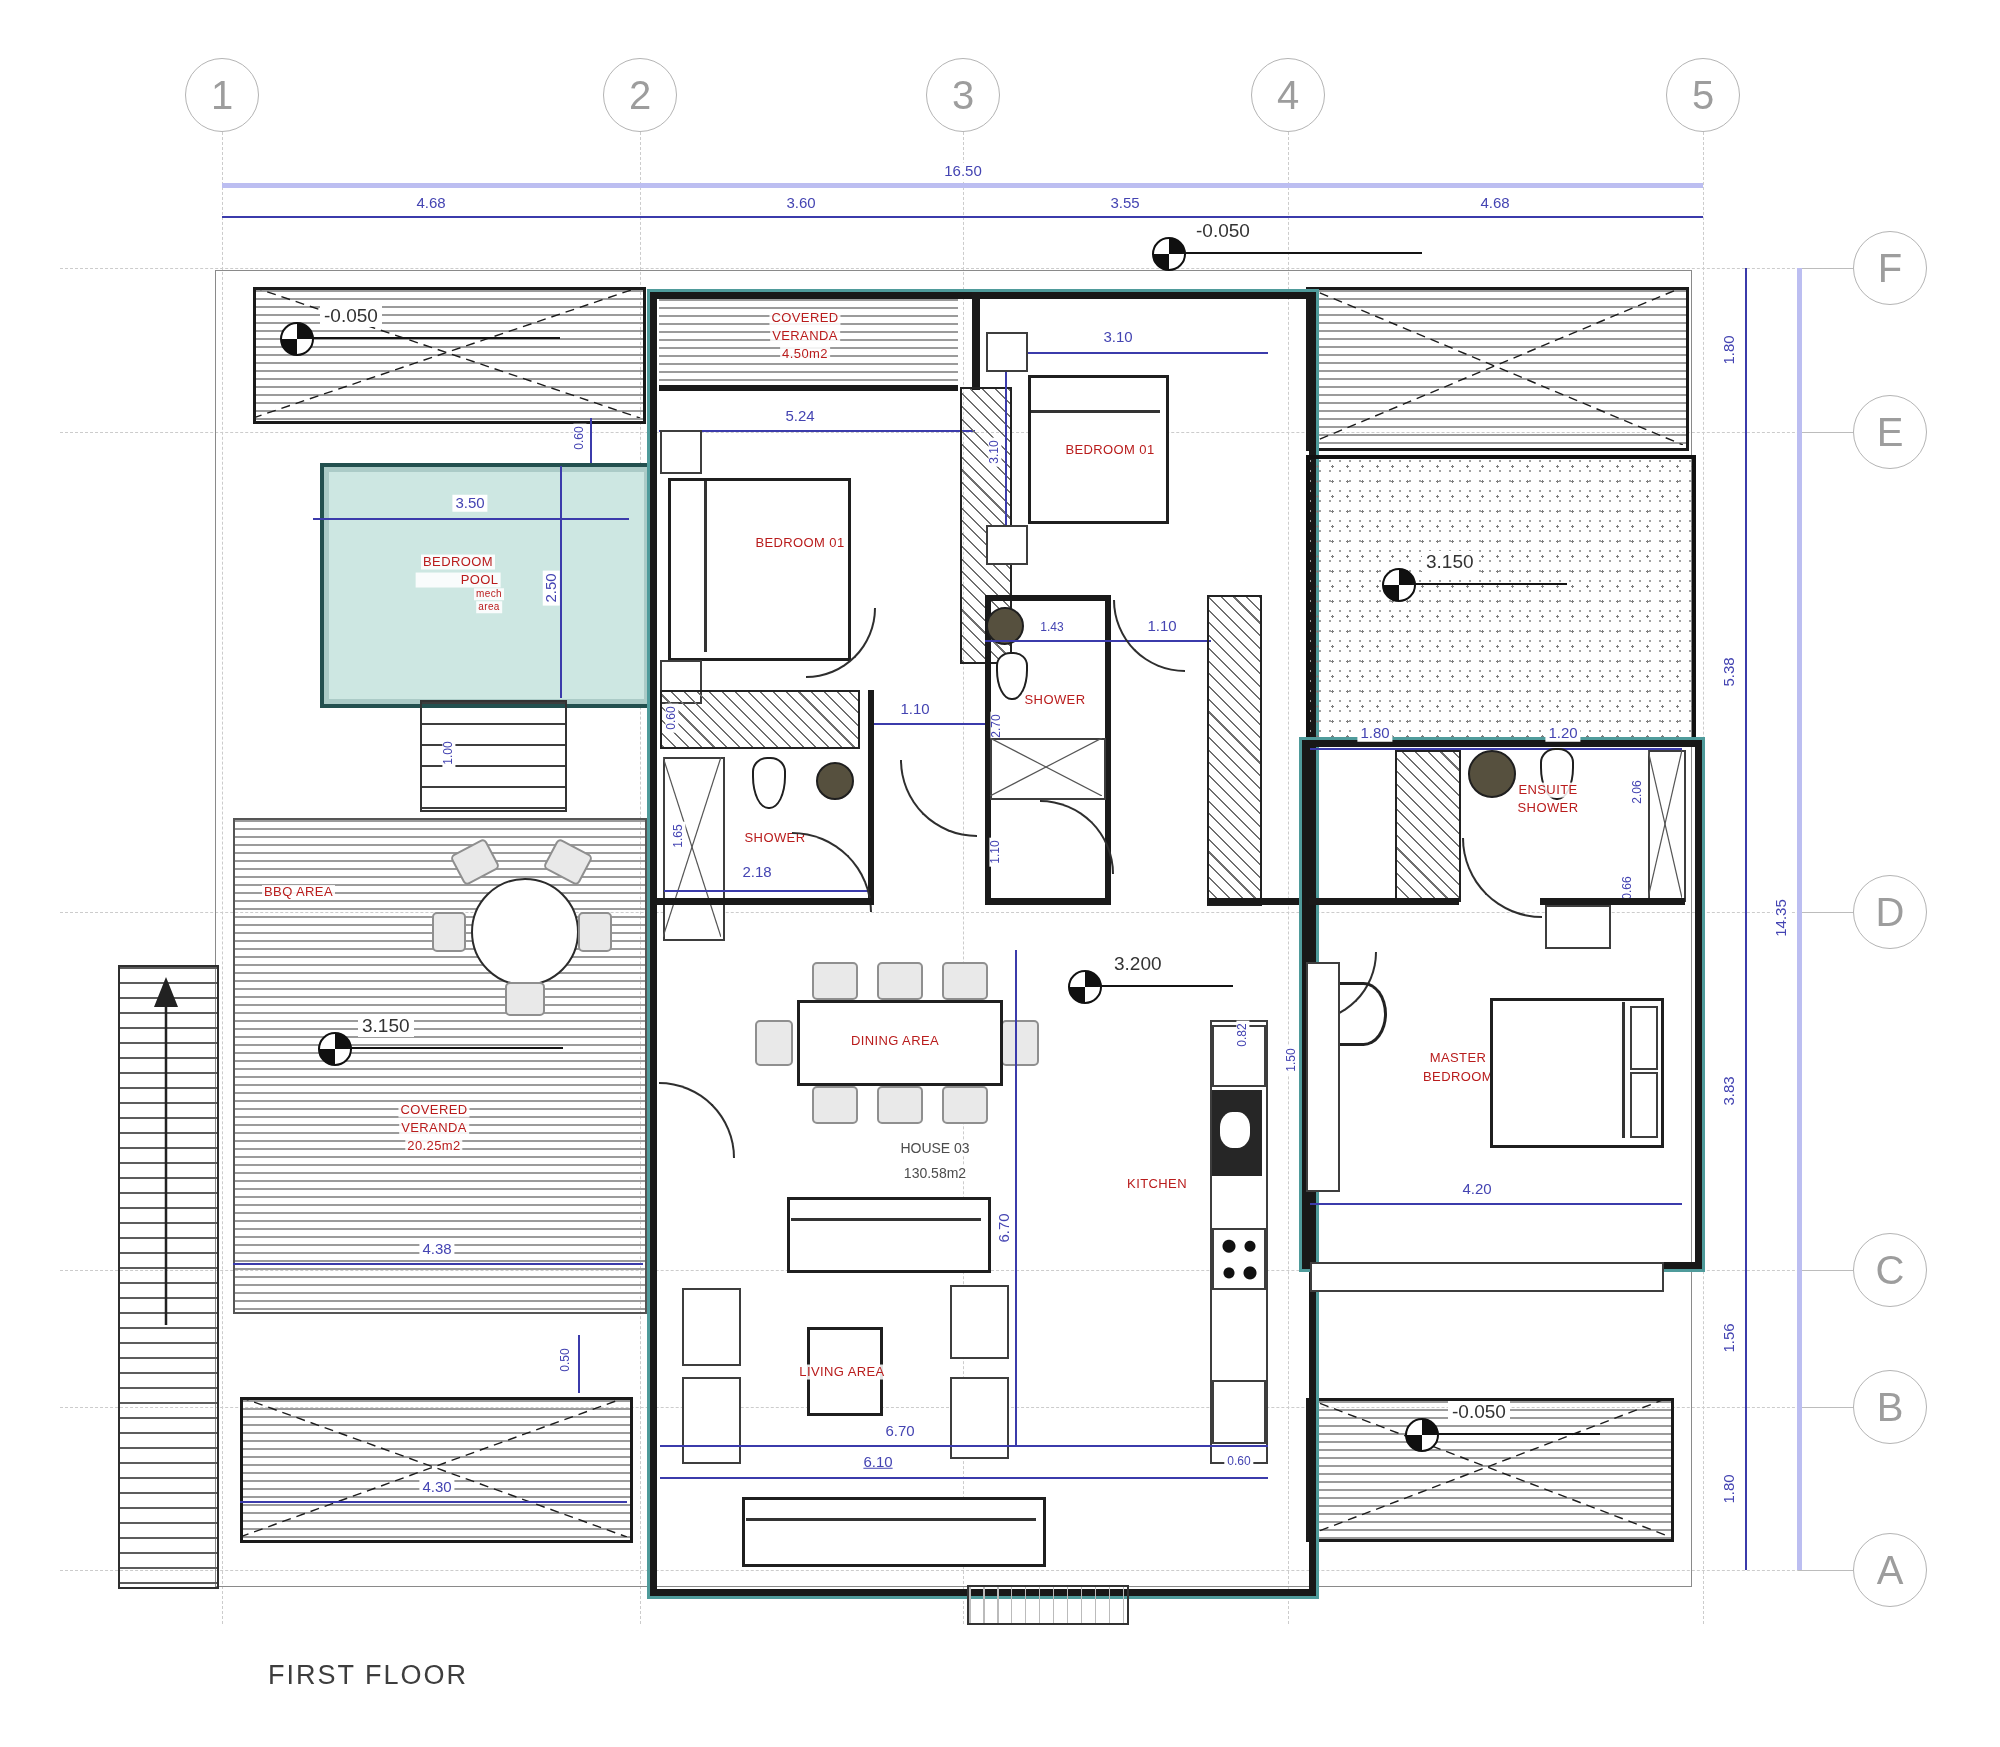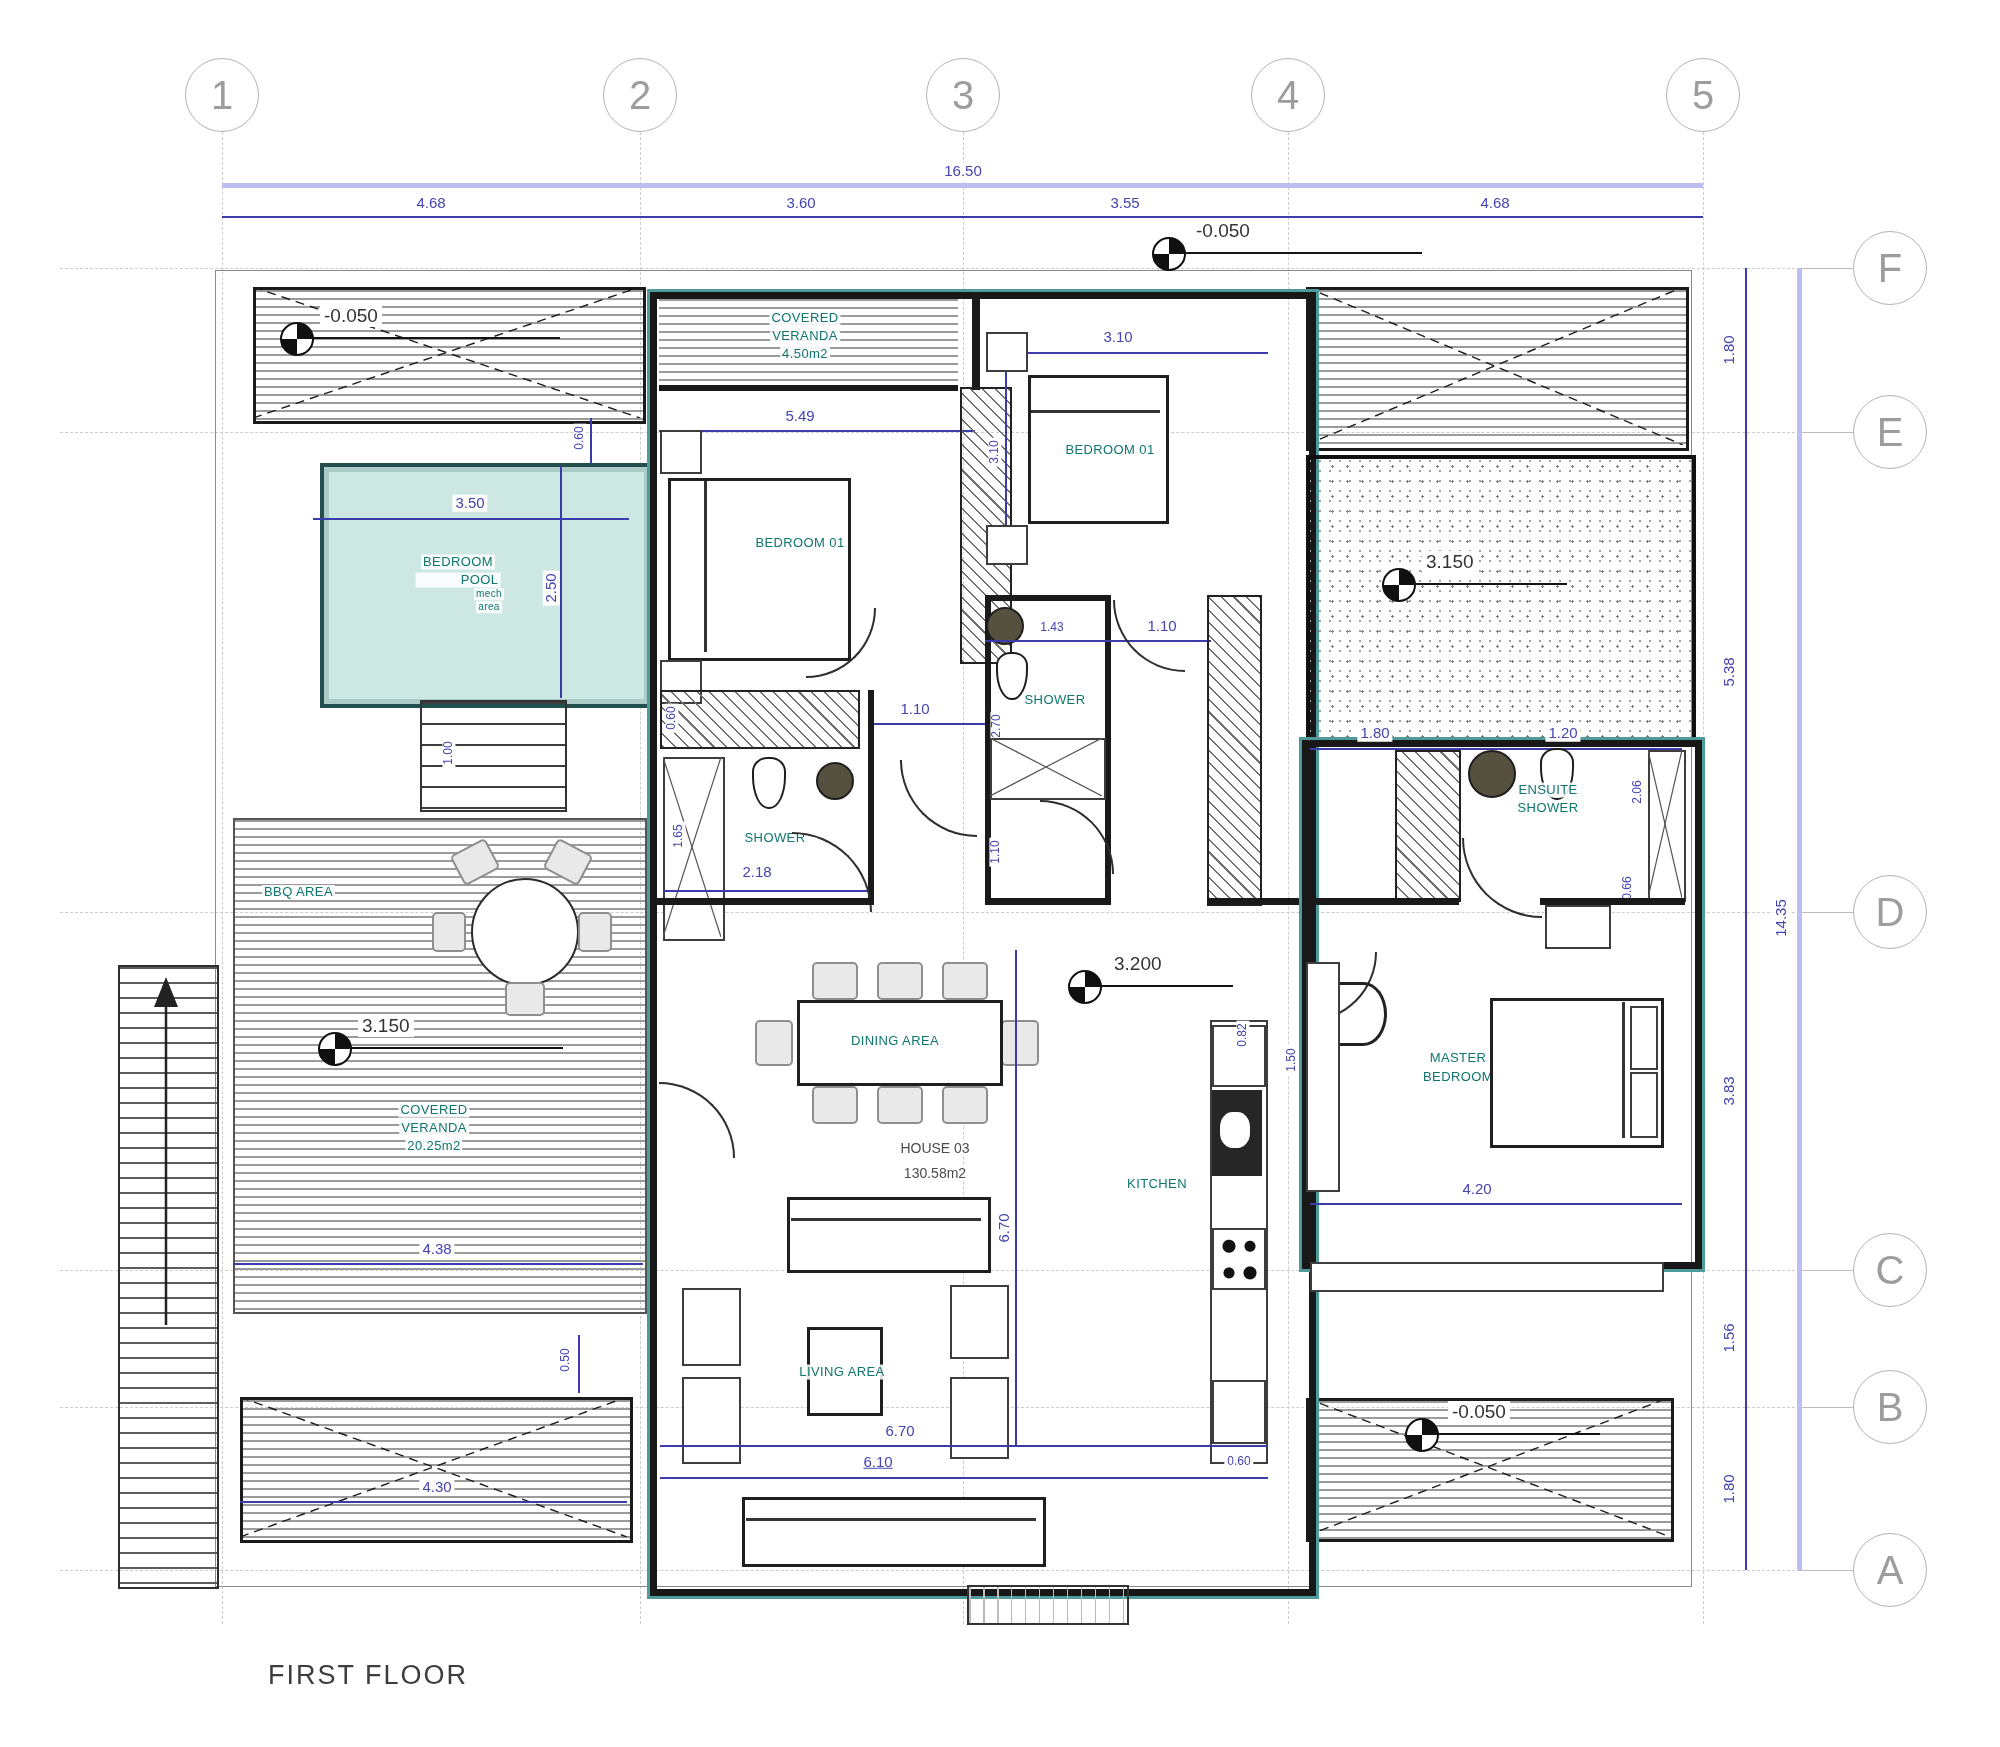--- a/index.html
+++ b/index.html
@@ -38,21 +38,21 @@
   .furn2{border:2px solid #3d3d3d;background:#fff;}
   .chair{border:2px solid #8f8f8f;background:#e9e9e9;border-radius:5px;}
   .round-table{border:2.5px solid #2b2b2b;background:#fff;border-radius:50%;}
   .sink{background:#56503e;border:2px solid #1f1f1f;border-radius:50%;}
   .wc{border:2px solid #1f1f1f;background:#fff;border-radius:45% 45% 48% 48%/28% 28% 62% 62%;}
   .arc{background:transparent;border-color:#2e2e2e;border-style:solid;}
   .arc-bl{border-width:0 0 2px 2px;border-radius:0 0 0 100%;}
   .arc-br{border-width:0 2px 2px 0;border-radius:0 0 100% 0;}
   .arc-tr{border-width:2px 2px 0 0;border-radius:0 100% 0 0;}
   
-  .room-label{color:#0f766e;font-size:13px;letter-spacing:.4px;white-space:nowrap;
+  .room-label{color:#b91c1c;font-size:13px;letter-spacing:.4px;white-space:nowrap;
               background:rgba(255,255,255,.88);padding:0 2px;line-height:1.15;text-align:center;}
   .room-label.tiny{font-size:10px;}
   .lvl-text{color:#333;font-size:19px;background:#fff;padding:0 4px;white-space:nowrap;}
   .lvl-icon{width:30px;height:30px;border-radius:50%;border:2px solid #101010;
             background:conic-gradient(#101010 0 90deg,#fff 90deg 180deg,#101010 180deg 270deg,#fff 270deg 360deg);}
   .blk-line{border-top:2.5px solid #141414;height:0;}
   .house-label{color:#4c4c4c;font-size:14px;white-space:nowrap;background:#fff;padding:0 2px;}
   .title{color:#3d3d3d;font-size:27px;letter-spacing:2px;white-space:nowrap;}
   .site{border:1.5px solid #8a8a8a;}
   .xov line{stroke:#1c1c1c;stroke-width:1.4;stroke-dasharray:9 6;vector-effect:non-scaling-stroke;}
@@ -212,21 +212,21 @@
 
   <div class="abs house" style="left:650px;top:292px;width:652px;height:1290px;"></div>
 
   <div class="abs hatch-h" style="left:659px;top:299px;width:299px;height:88px;"></div>
   <div class="abs room-label cx" style="left:805px;top:318px;">COVERED</div>
   <div class="abs room-label cx" style="left:805px;top:336px;">VERANDA</div>
   <div class="abs room-label cx" style="left:805px;top:354px;">4.50m2</div>
   <div class="abs wall" style="left:659px;top:385px;width:299px;height:6px;"></div>
 
   <div class="abs navy-h" style="left:659px;top:430px;width:316px;"></div>
-  <div class="abs dim cx" style="left:800px;top:416px;">5.49</div>
+  <div class="abs dim cx" style="left:800px;top:416px;">5.24</div>
   <div class="abs furn" style="left:668px;top:478px;width:177px;height:177px;"></div>
   <div class="abs inner-line" style="left:704px;top:481px;width:2.5px;height:171px;"></div>
   <div class="abs furn2" style="left:660px;top:430px;width:38px;height:40px;"></div>
   <div class="abs furn2" style="left:660px;top:660px;width:38px;height:40px;"></div>
   <div class="abs room-label cx" style="left:800px;top:543px;">BEDROOM 01</div>
 
   <div class="abs wall" style="left:972px;top:292px;width:8px;height:98px;"></div>
   <div class="abs hatch-diag" style="left:960px;top:387px;width:48px;height:273px;border:2px solid #222;"></div>
   <div class="abs navy-v" style="left:1005px;top:365px;height:175px;"></div>
   <div class="abs dim sm cv" style="left:995px;top:452px;">3.10</div>

